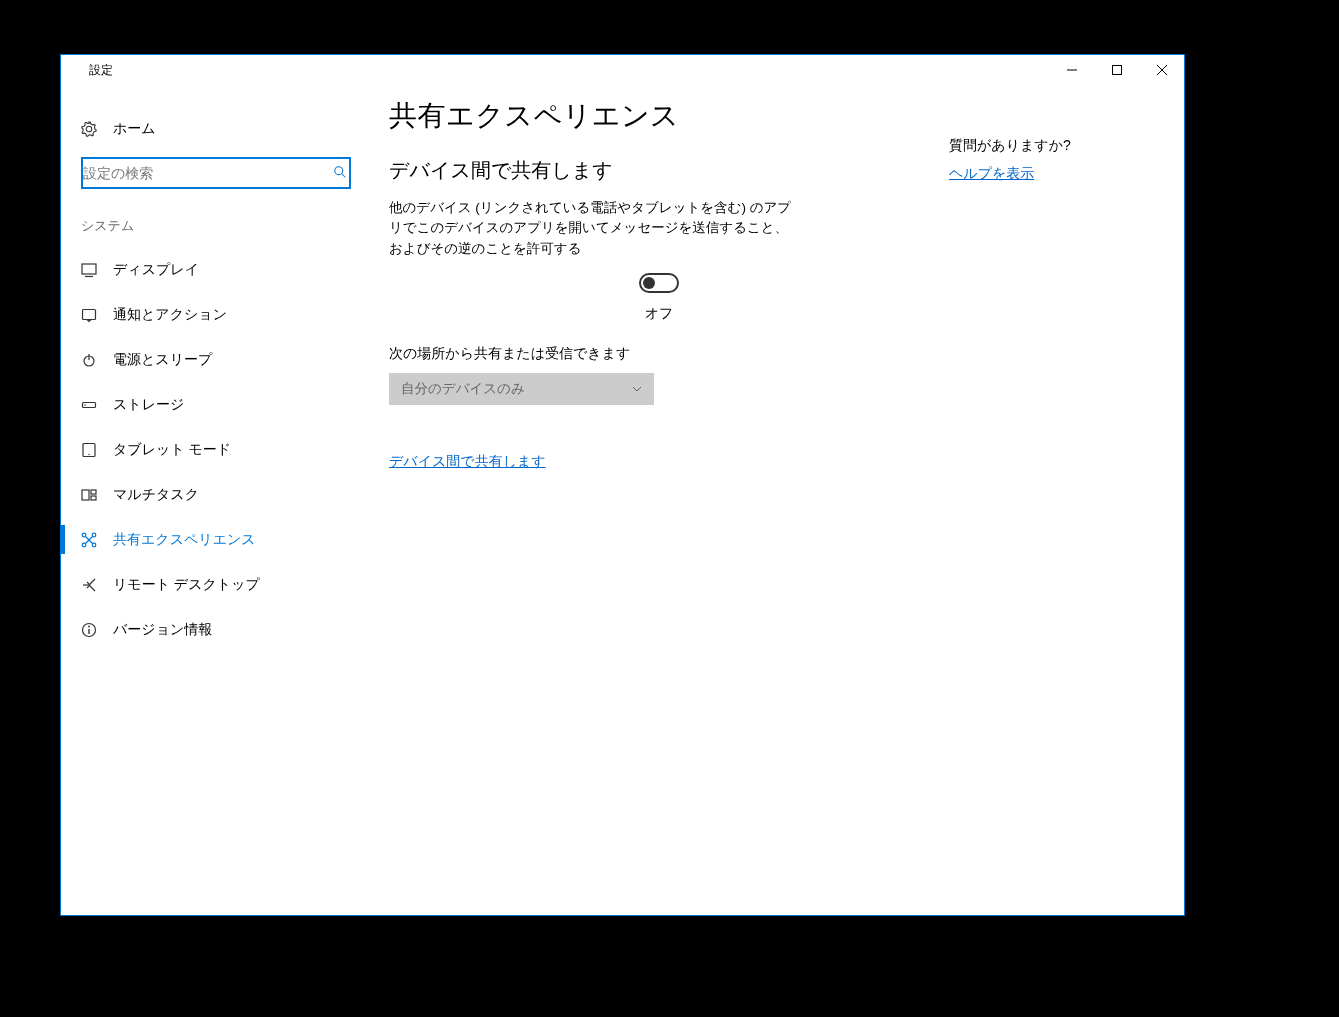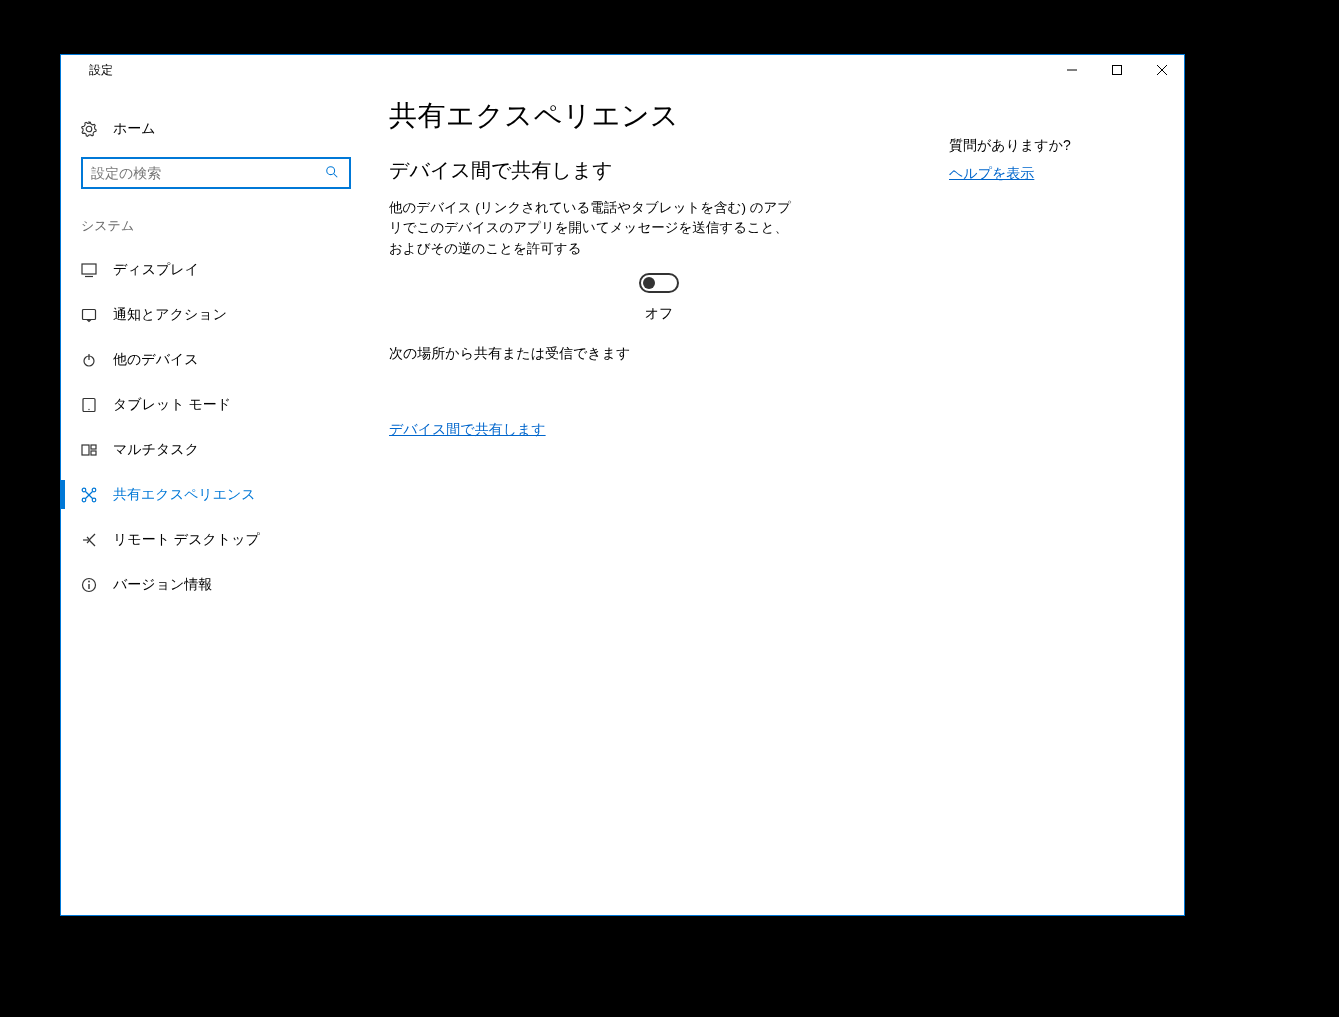--- a/index.html
+++ b/index.html
@@ -54,21 +54,21 @@
     height: 44px;
   }
   .home-row .icon { width: 16px; height: 16px; display: flex; align-items: center; justify-content: center; }
   .search-wrap { padding: 6px 20px 18px 20px; }
   .search-box {
     width: 270px;
     height: 32px;
     border: 2px solid #0078d7;
     display: flex;
     align-items: center;
-    padding: 0 8px;
+    padding: 0 0;
     background: #fff;
   }
   .search-box input {
     border: none;
     outline: none;
     flex: 1;
     font-size: 14px;
     color: #777;
     font-family: inherit;
   }
@@ -255,23 +255,32 @@
         <span>通知とアクション</span>
       </div>
 
       <div class="nav-item">
         <span class="icon">
             <svg viewBox="0 0 16 16">
               <circle cx="8" cy="9" r="5" fill="none" stroke="#333" stroke-width="1.2"></circle>
               <line x1="8" y1="2" x2="8" y2="8" stroke="#333" stroke-width="1.2"></line>
             </svg>
           </span>
-        <span>他のデバイス</span>
-      </div>
-
+        <span>電源とスリープ</span>
+      </div>
+
+      <div class="nav-item">
+        <span class="icon">
+            <svg viewBox="0 0 16 16">
+              <rect x="1.5" y="5.5" width="13" height="5" rx="1" fill="none" stroke="#333" stroke-width="1.2"></rect>
+              <circle cx="4" cy="8" r="0.8" fill="#333"></circle>
+            </svg>
+          </span>
+        <span>ストレージ</span>
+      </div>
 
       <div class="nav-item">
         <span class="icon">
             <svg viewBox="0 0 16 16">
               <rect x="2" y="1.5" width="12" height="13" rx="1" fill="none" stroke="#333" stroke-width="1.2"></rect>
               <circle cx="8" cy="12.5" r="0.7" fill="#333"></circle>
             </svg>
           </span>
         <span>タブレット モード</span>
       </div>
@@ -329,20 +338,28 @@
     <div class="main">
       <div class="main-left">
         <h1 class="page-title">共有エクスペリエンス</h1>
         <h2 class="section-title">デバイス間で共有します</h2>
         <p class="section-desc">他のデバイス (リンクされている電話やタブレットを含む) のアプリでこのデバイスのアプリを開いてメッセージを送信すること、およびその逆のことを許可する</p>
         <div class="toggle-row">
           <div class="toggle"></div>
           <span class="toggle-label">オフ</span>
         </div>
         <div class="sub-label">次の場所から共有または受信できます</div>
+        <div class="select-box">
+          <span>自分のデバイスのみ</span>
+          <span class="chev">
+            <svg width="10" height="6" viewBox="0 0 10 6">
+                <polyline points="1,1 5,5 9,1" fill="none" stroke="#5f5f5f" stroke-width="1"></polyline>
+              </svg>
+          </span>
+        </div>
         <div class="link privacy-link">デバイス間で共有します</div>
       </div>
 
       <div class="main-right">
         <div class="help-heading">質問がありますか?</div>
         <div class="link">ヘルプを表示</div>
       </div>
     </div>
   </div>
 </div>

